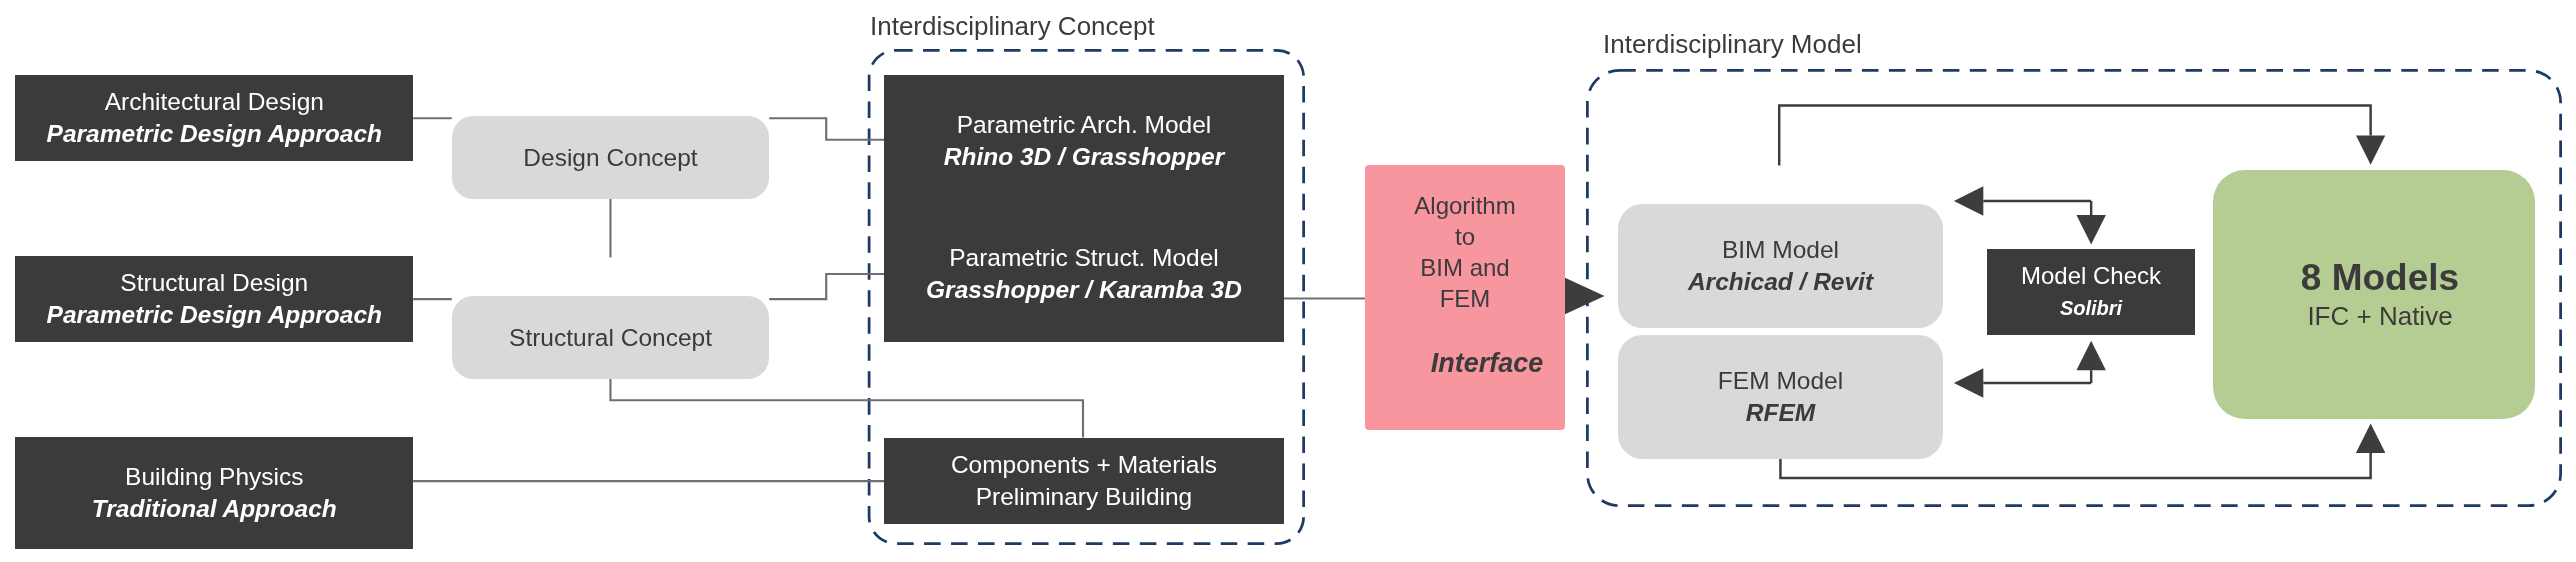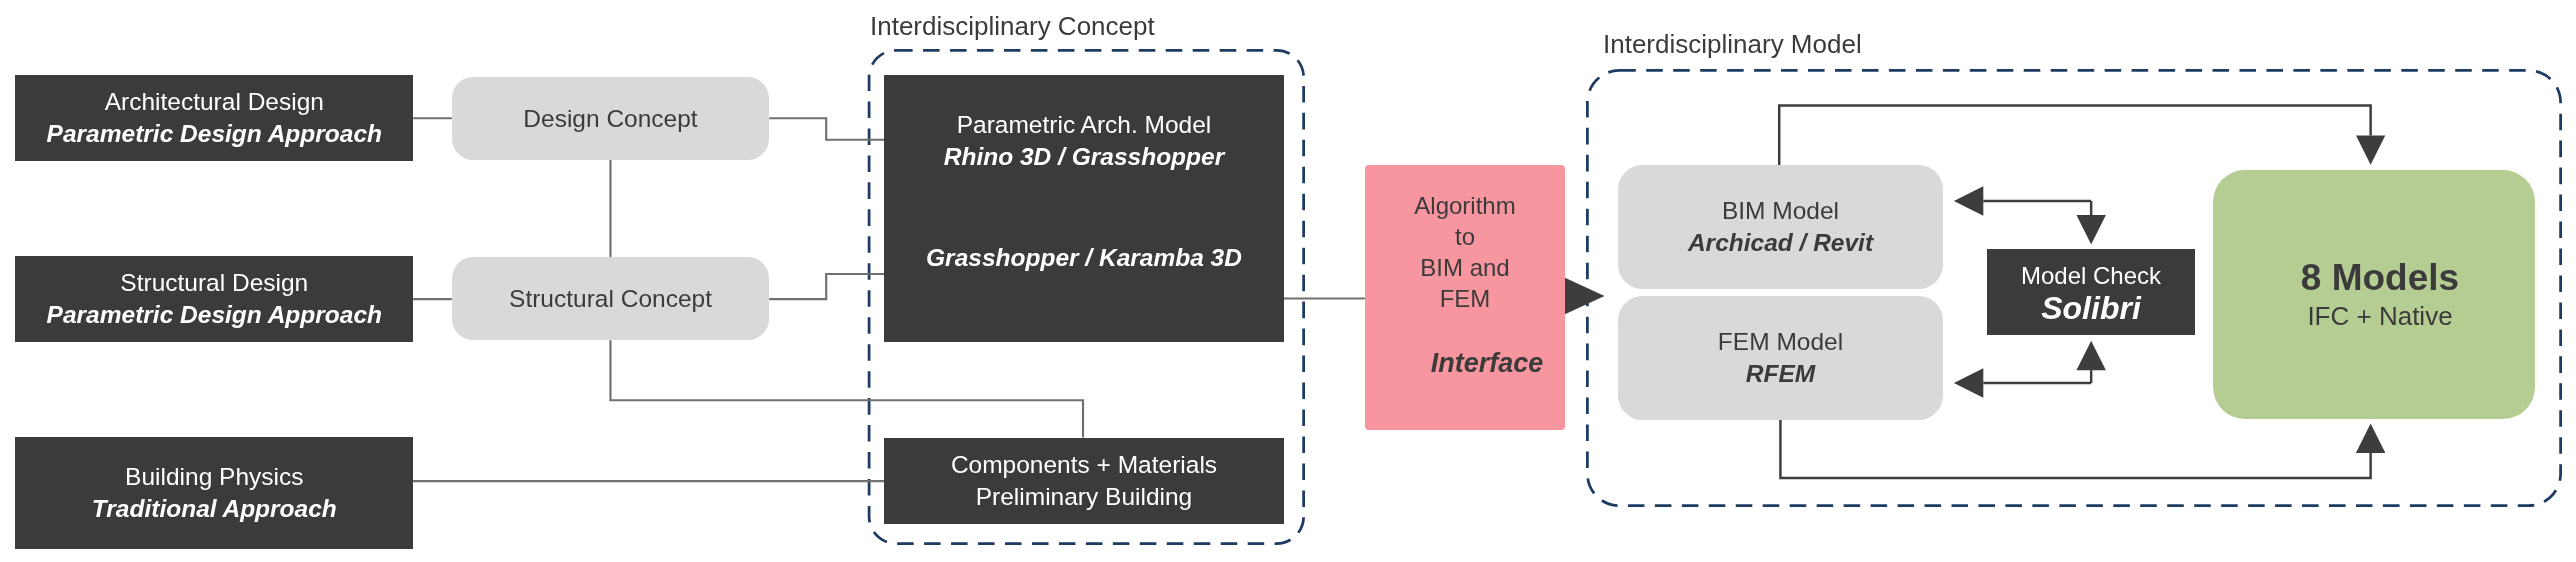--- a/index.html
+++ b/index.html
@@ -8,21 +8,21 @@
     --text-dark:#3b3b3b; --text-light:#ffffff;
   }
   html,body{margin:0;padding:0;background:#ffffff;}
   .canvas{
     position:relative;width:2576px;height:562px;background:#ffffff;overflow:hidden;
     font-family:"Liberation Sans", sans-serif;color:var(--text-dark,#3b3b3b);
   }
   .wires{position:absolute;left:0;top:0;}
   .box{position:absolute;display:flex;flex-direction:column;align-items:center;justify-content:center;text-align:center;box-sizing:border-box;}
   .dark{background:var(--dark-box,#3b3b3b);color:var(--text-light,#fff);}
-  .light{background:var(--light-box,#d9d9d9);color:var(--text-dark,#3b3b3b);border-radius:21px;}
+  .light{background:var(--light-box,#d9d9d9);color:var(--text-dark,#3b3b3b);border-radius:21px;margin-top:39px;}
   .pink{background:var(--pink-box,#f8969f);color:var(--text-dark,#3b3b3b);border-radius:4px;}
   .green{background:var(--green-box,#b5cd92);color:var(--text-dark,#3b3b3b);border-radius:32px;padding-left:12px;}
   .t{font-size:24.5px;line-height:32px;font-weight:normal;}
   .s{font-size:24.5px;line-height:32px;font-weight:bold;font-style:italic;}
   .grouptitle{position:absolute;font-size:26px;font-weight:normal;color:var(--text-dark,#3b3b3b);white-space:nowrap;}
   .abs-group{position:absolute;left:0;width:100%;text-align:center;}
   .pinkline{font-size:24px;line-height:31px;}
   .pinksub{font-size:27px;line-height:31px;font-weight:bold;font-style:italic;margin-top:34px;margin-left:44px;}
   .bigtitle{font-size:37px;line-height:43px;font-weight:bold;}
   .bigsub{font-size:26px;line-height:34px;}
@@ -90,20 +90,21 @@
   </div>
 
   <div class="grouptitle" style="left:870px;top:11px">Interdisciplinary Concept</div>
 
   <div class="box dark" style="left:884px;top:75px;width:400px;height:267px;display:block">
     <div class="abs-group" style="top:34px">
       <div class="t">Parametric Arch. Model</div>
       <div class="s">Rhino 3D / Grasshopper</div>
     </div>
     <div class="abs-group" style="top:167px">
+      <div class="t">Parametric Struct. Model</div>
       <div class="s">Grasshopper / Karamba 3D</div>
     </div>
   </div>
 
   <div class="box dark" style="left:884px;top:438px;width:400px;height:86px">
     <div class="t">Components + Materials</div>
     <div class="t">Preliminary Building</div>
   </div>
 
   <div class="box pink" style="left:1365px;top:165px;width:200px;height:265px">
@@ -123,21 +124,21 @@
     <div class="s">RFEM</div>
   </div>
 
   <div class="box light" style="left:1618px;top:165px;width:325px;height:124px;border-radius:24.5px">
     <div class="t">BIM Model</div>
     <div class="s">Archicad / Revit</div>
   </div>
 
   <div class="box dark" style="left:1987px;top:249px;width:208px;height:86px">
     <div class="t" style="font-size:24px">Model Check</div>
-    <div class="s" style="font-size:32px">Solibri</div>
+    <div class="s" style="font-size:20px">Solibri</div>
   </div>
 
   <div class="box green" style="left:2213px;top:170px;width:322px;height:249px">
     <div class="bigtitle">8 Models</div>
     <div class="bigsub">IFC + Native</div>
   </div>
 
 </div>
 
 

